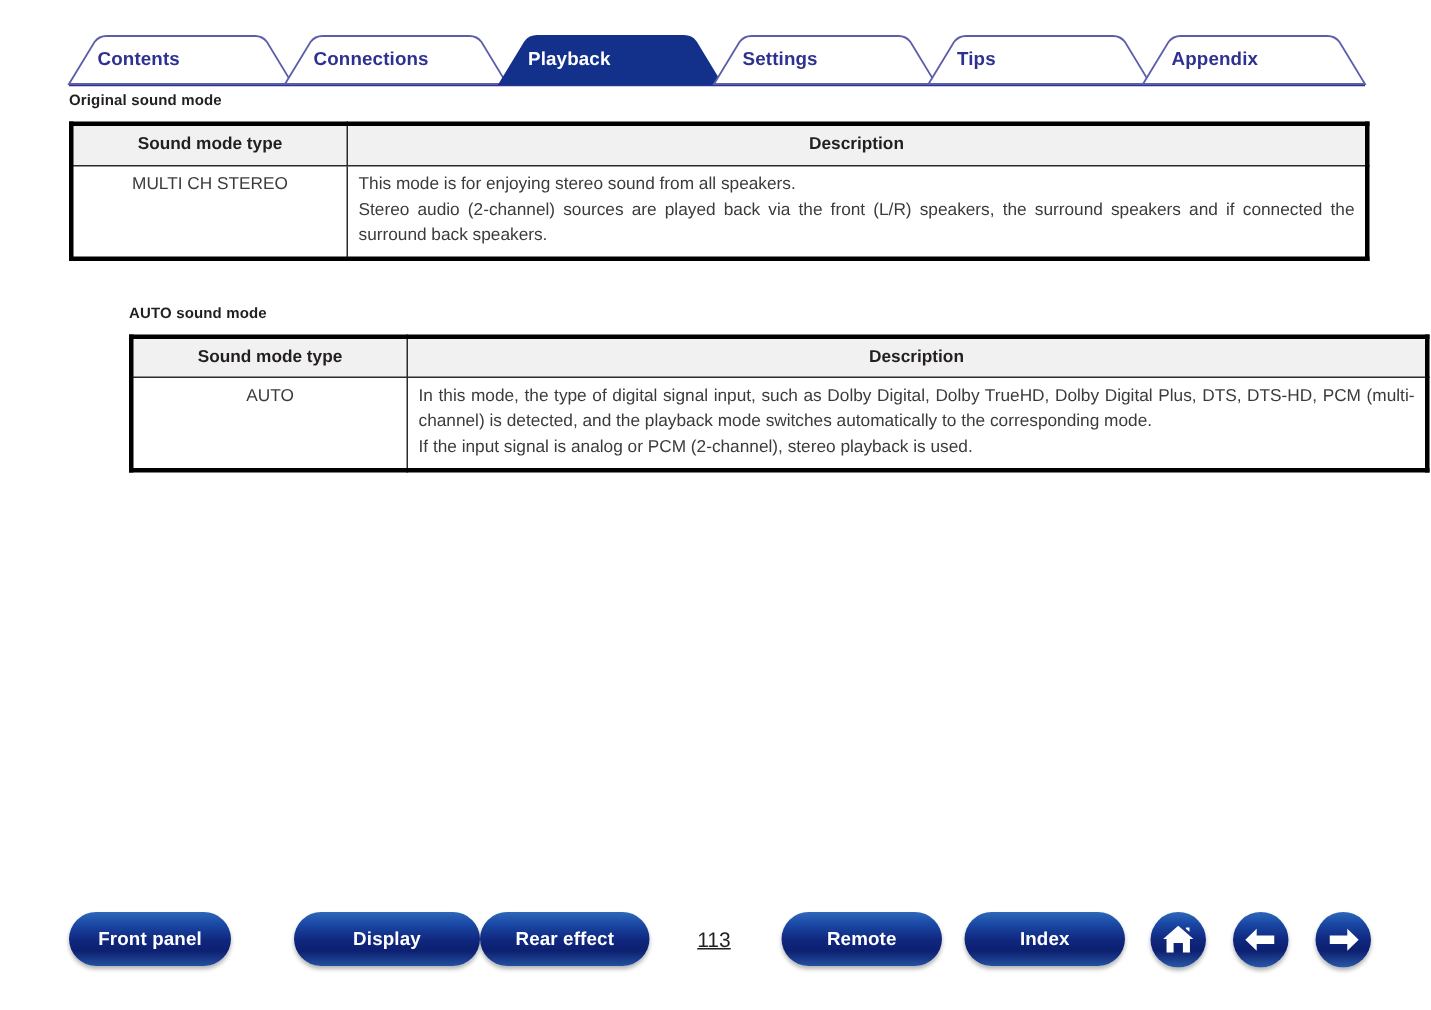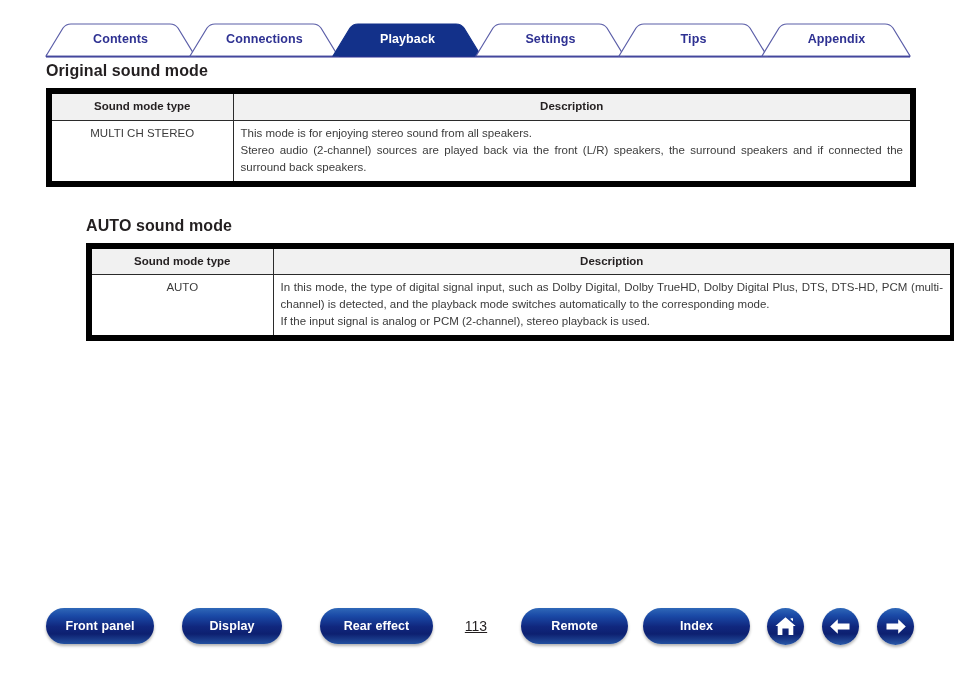--- a/index.html
+++ b/index.html
@@ -28,55 +28,55 @@
   .tabbar-svg {
     display: block;
     width: 954px;
     height: 36px;
   }
   .tab-label {
     position: absolute;
     top: 0;
     height: 34px;
     line-height: 34px;
-    text-align: center;
+    text-align: left;
     font-size: 12.5px;
     font-weight: bold;
     color: #2e3192;
     letter-spacing: 0.1px;
     white-space: nowrap;
     cursor: pointer;
   }
   .tab-label.active {
     color: #ffffff;
   }
 
   
   .content {
     position: absolute;
     left: 46px;
     top: 62px;
     width: 864px;
   }
   .section-title {
-    font-size: 16px;
+    font-size: 10px;
     font-weight: bold;
     color: #231f20;
     margin: 0 0 8px 0;
     letter-spacing: 0.1px;
   }
   .section + .section {
     margin-top: 30px;
     padding-left: 40px;
   }
   table.modes {
     border-collapse: collapse;
     width: 864px;
     table-layout: fixed;
-    border: 6px solid #000000;
+    border: 3px solid #000000;
   }
   table.modes th,
   table.modes td {
     border: 1px solid #2b2b2b;
     vertical-align: top;
     font-size: 11.5px;
     line-height: 1.47;
   }
   table.modes th {
     background: #f1f1f1;
@@ -243,21 +243,21 @@
         </tr>
       </tbody>
     </table>
   </div>
 
 </div>
 
 <div class="footer">
 
   <div class="pill" style="left:46px;  width:108px;">Front panel</div>
-  <div class="pill" style="left:182px; width:100px;">Display</div>
+  <div class="pill" style="left:196px; width:124px;">Display</div>
   <div class="pill" style="left:320px; width:113px;">Rear effect</div>
 
   <div class="pagenum" style="left:446px;text-decoration:underline;">113</div>
 
   <div class="pill" style="left:643px; width:107px;">Index</div>
   <div class="pill" style="left:521px; width:107px;">Remote</div>
 
   <div class="circle" style="left:767px;">
     <svg width="37" height="37" viewBox="0 0 37 37">
       <path d="M18.5 9.2 L28.6 18.0 L26.3 18.0 L26.3 27.0 L21.6 27.0 L21.6 20.6 L15.4 20.6 L15.4 27.0 L10.7 27.0 L10.7 18.0 L8.4 18.0 Z" fill="#ffffff"></path>

